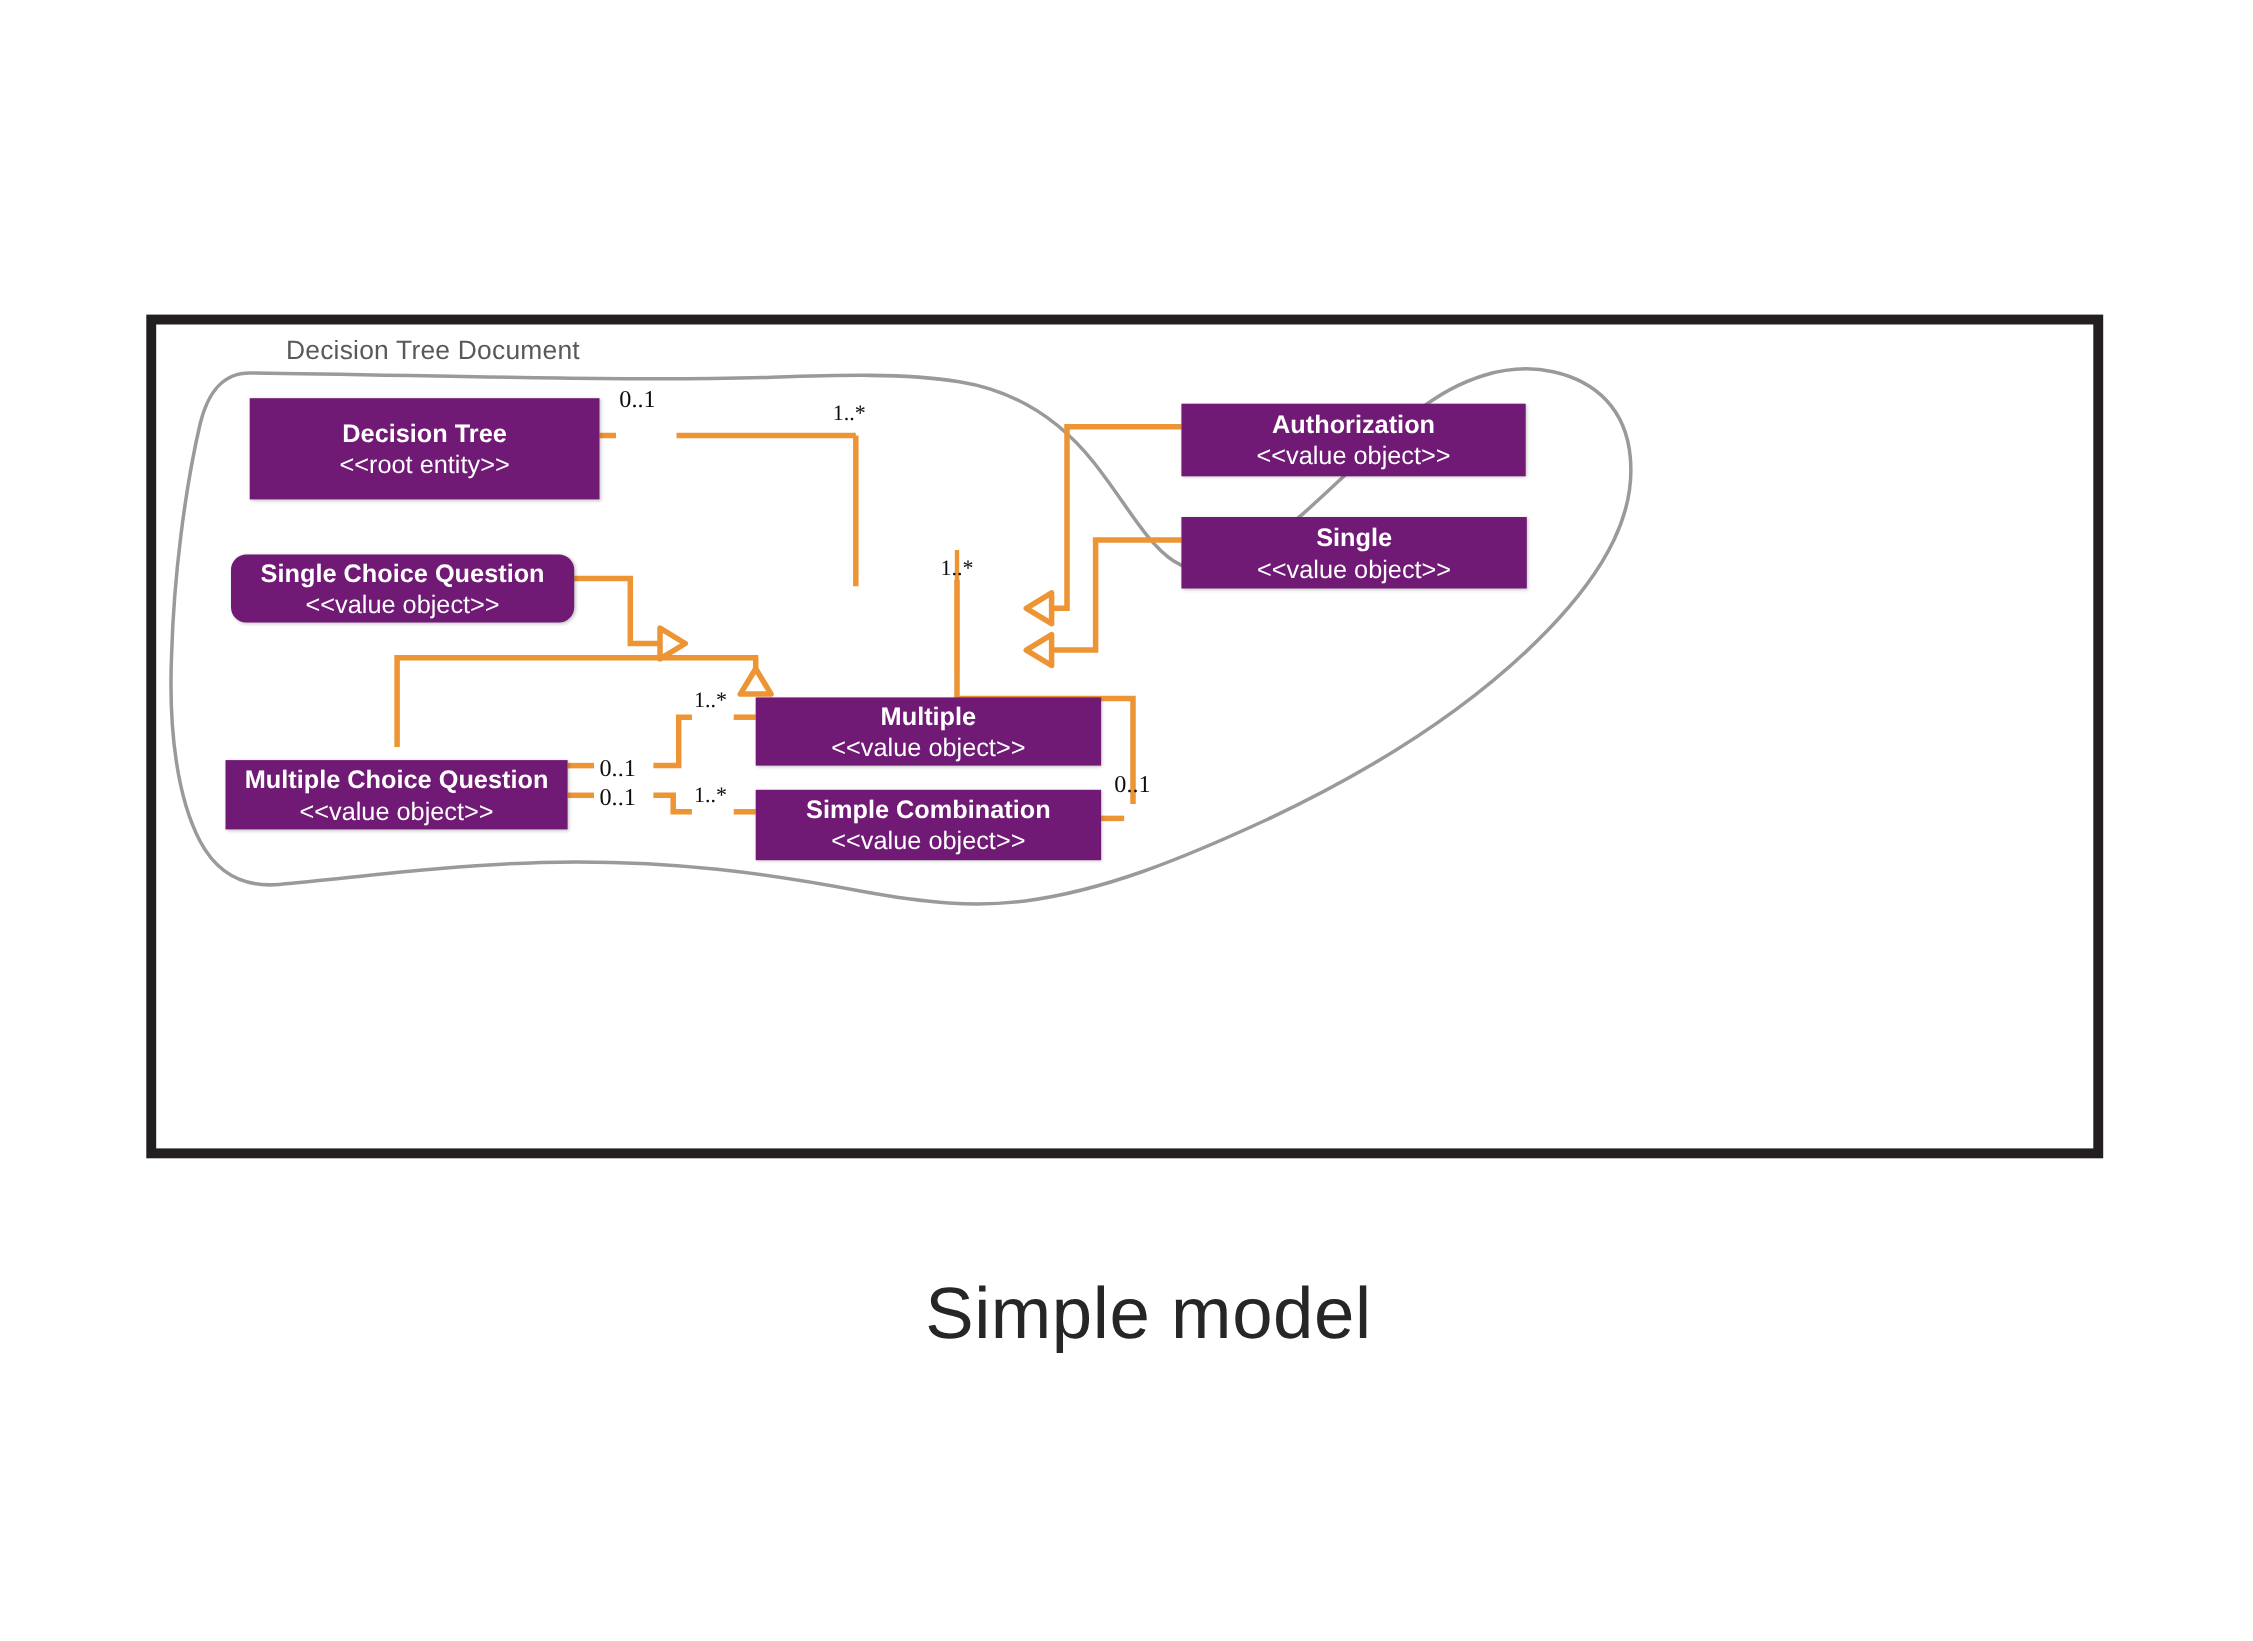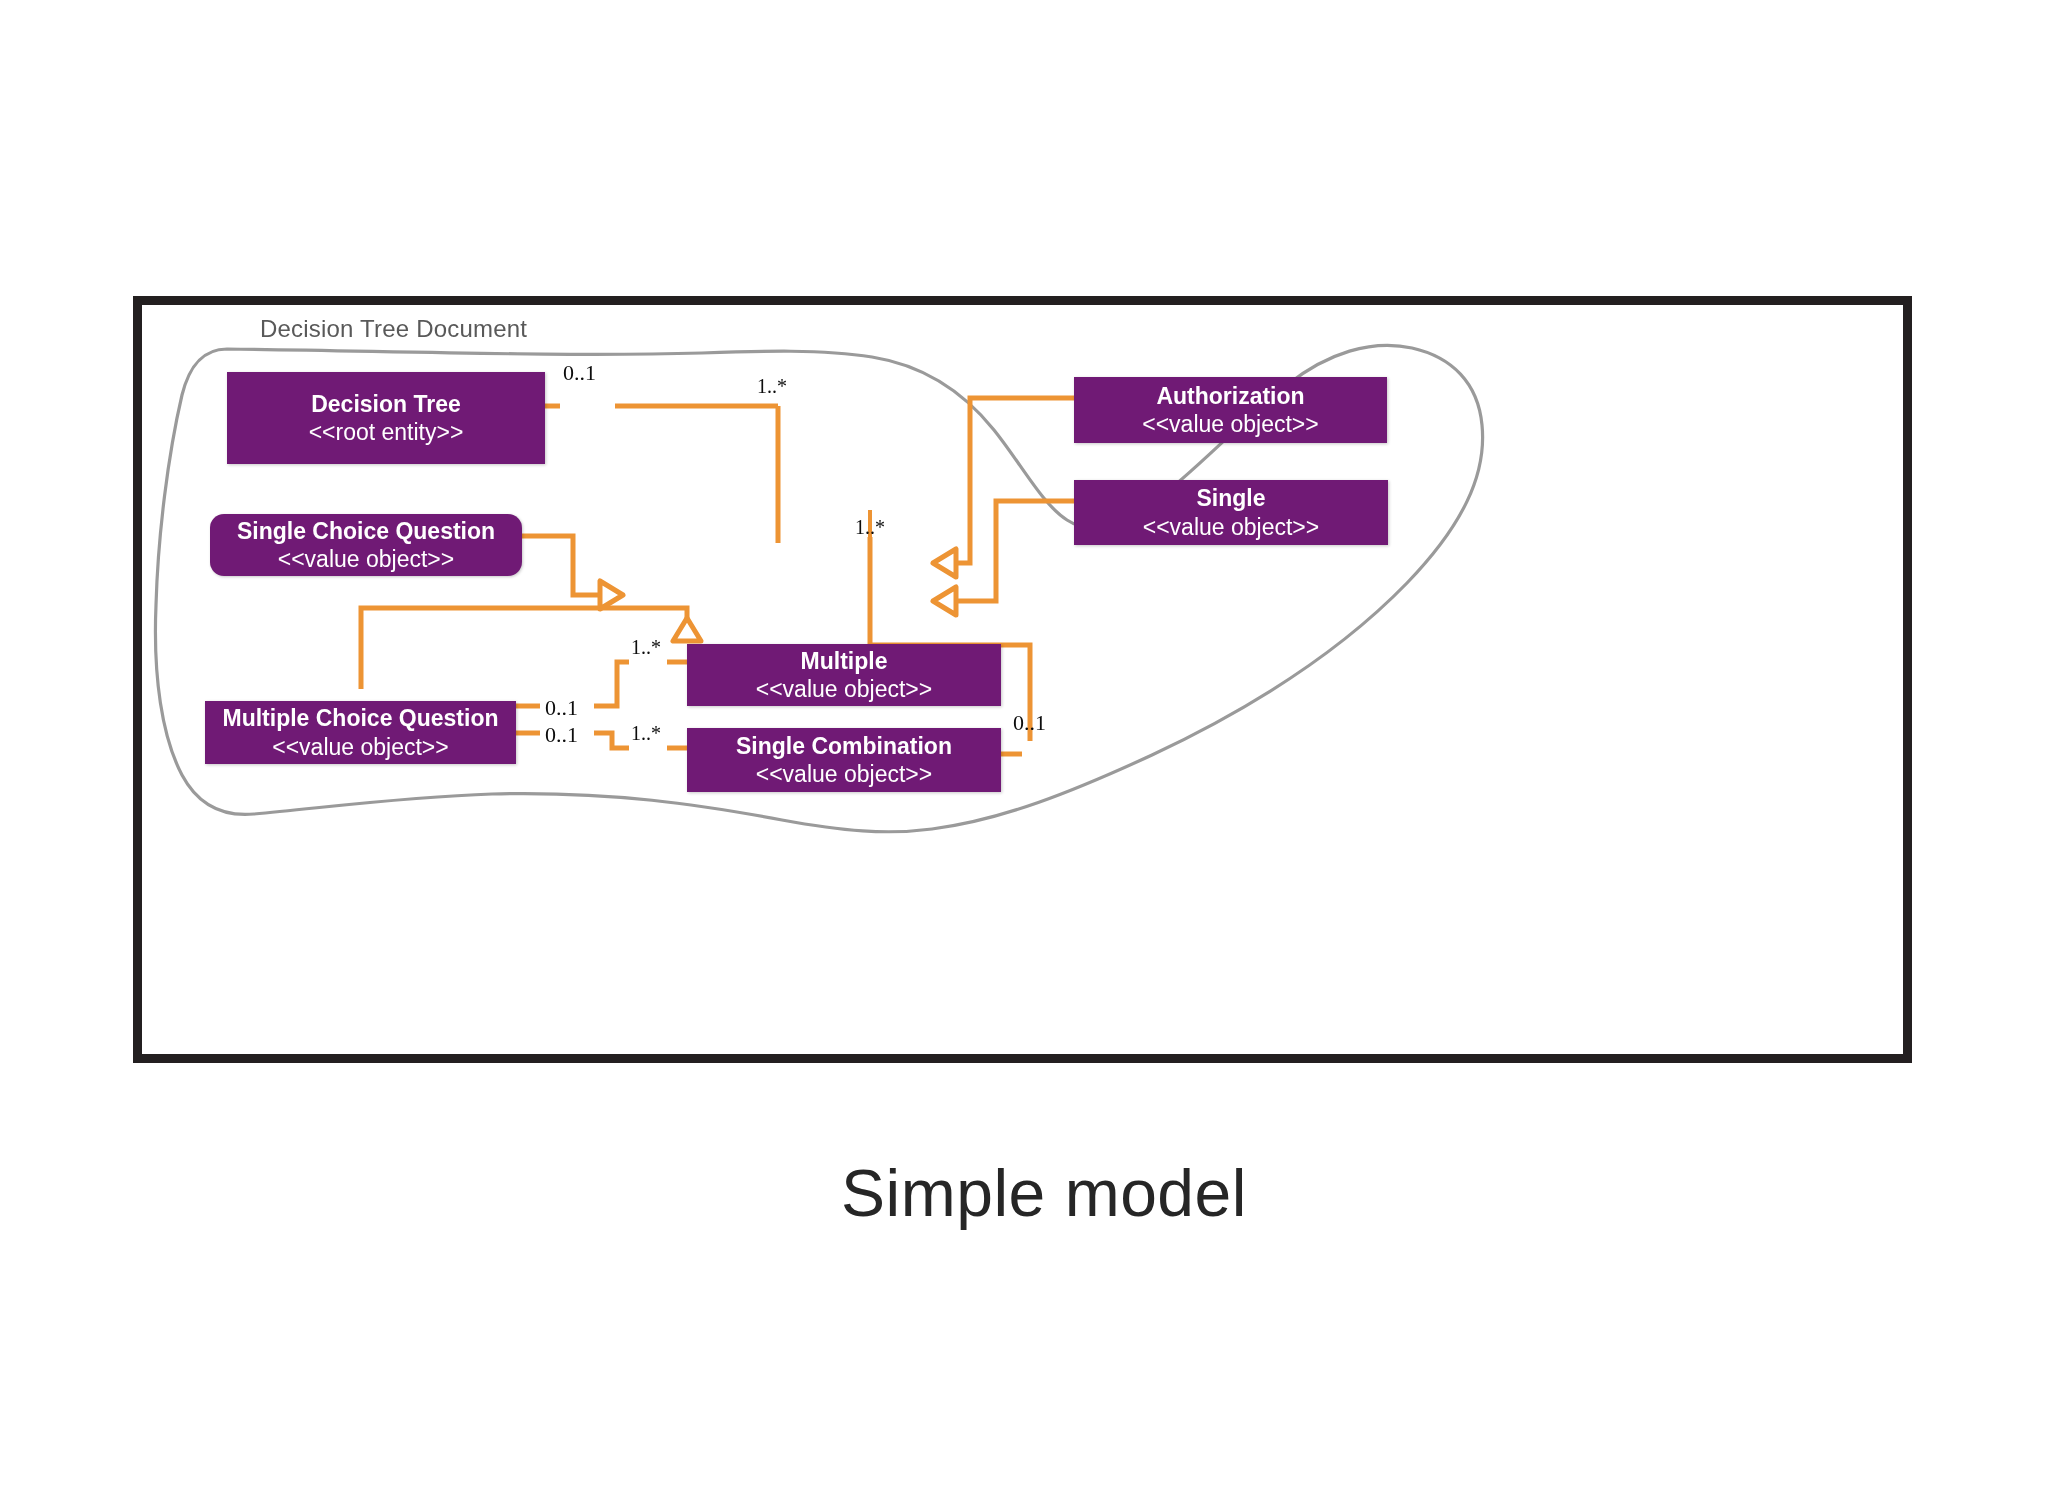--- a/index.html
+++ b/index.html
@@ -21,21 +21,21 @@
     top: 0;
     width: 2048px;
     height: 1492px;
     background: #ffffff;
   }
 
   
   #diagram-frame {
     position: absolute;
     left: 133px;
-    top: 296px;
+    top: 286px;
     width: 1779px;
     height: 767px;
     border: 9px solid #231f20;
     box-sizing: border-box;
     background: #ffffff;
   }
 
   #diagram-canvas {
     position: absolute;
     left: 0;
@@ -228,21 +228,21 @@
         <div class="bx-name">Multiple Choice Question</div>
         <div class="bx-stereo">&lt;&lt;value object&gt;&gt;</div>
       </div>
 
       <div class="uml-box" id="box-choices">
         <div class="bx-name">Multiple</div>
         <div class="bx-stereo">&lt;&lt;value object&gt;&gt;</div>
       </div>
 
       <div class="uml-box" id="box-choice-combination">
-        <div class="bx-name">Single Combination</div>
+        <div class="bx-name">Simple Combination</div>
         <div class="bx-stereo">&lt;&lt;value object&gt;&gt;</div>
       </div>
 
       <div class="mult" id="mult-dt-0-1">0..1</div>
 
       <div class="mult" id="mult-dti-1-star">1..*</div>
 
       <div class="mult" id="mult-dti-down-1">1..*</div>
 
       <div class="mult" id="mult-choices-1">1..*</div>

